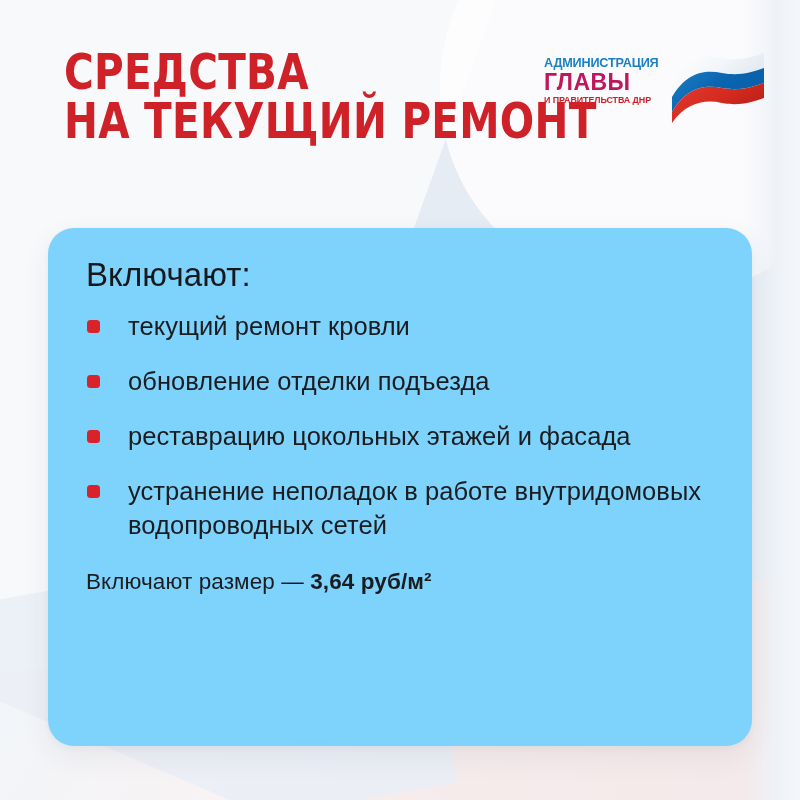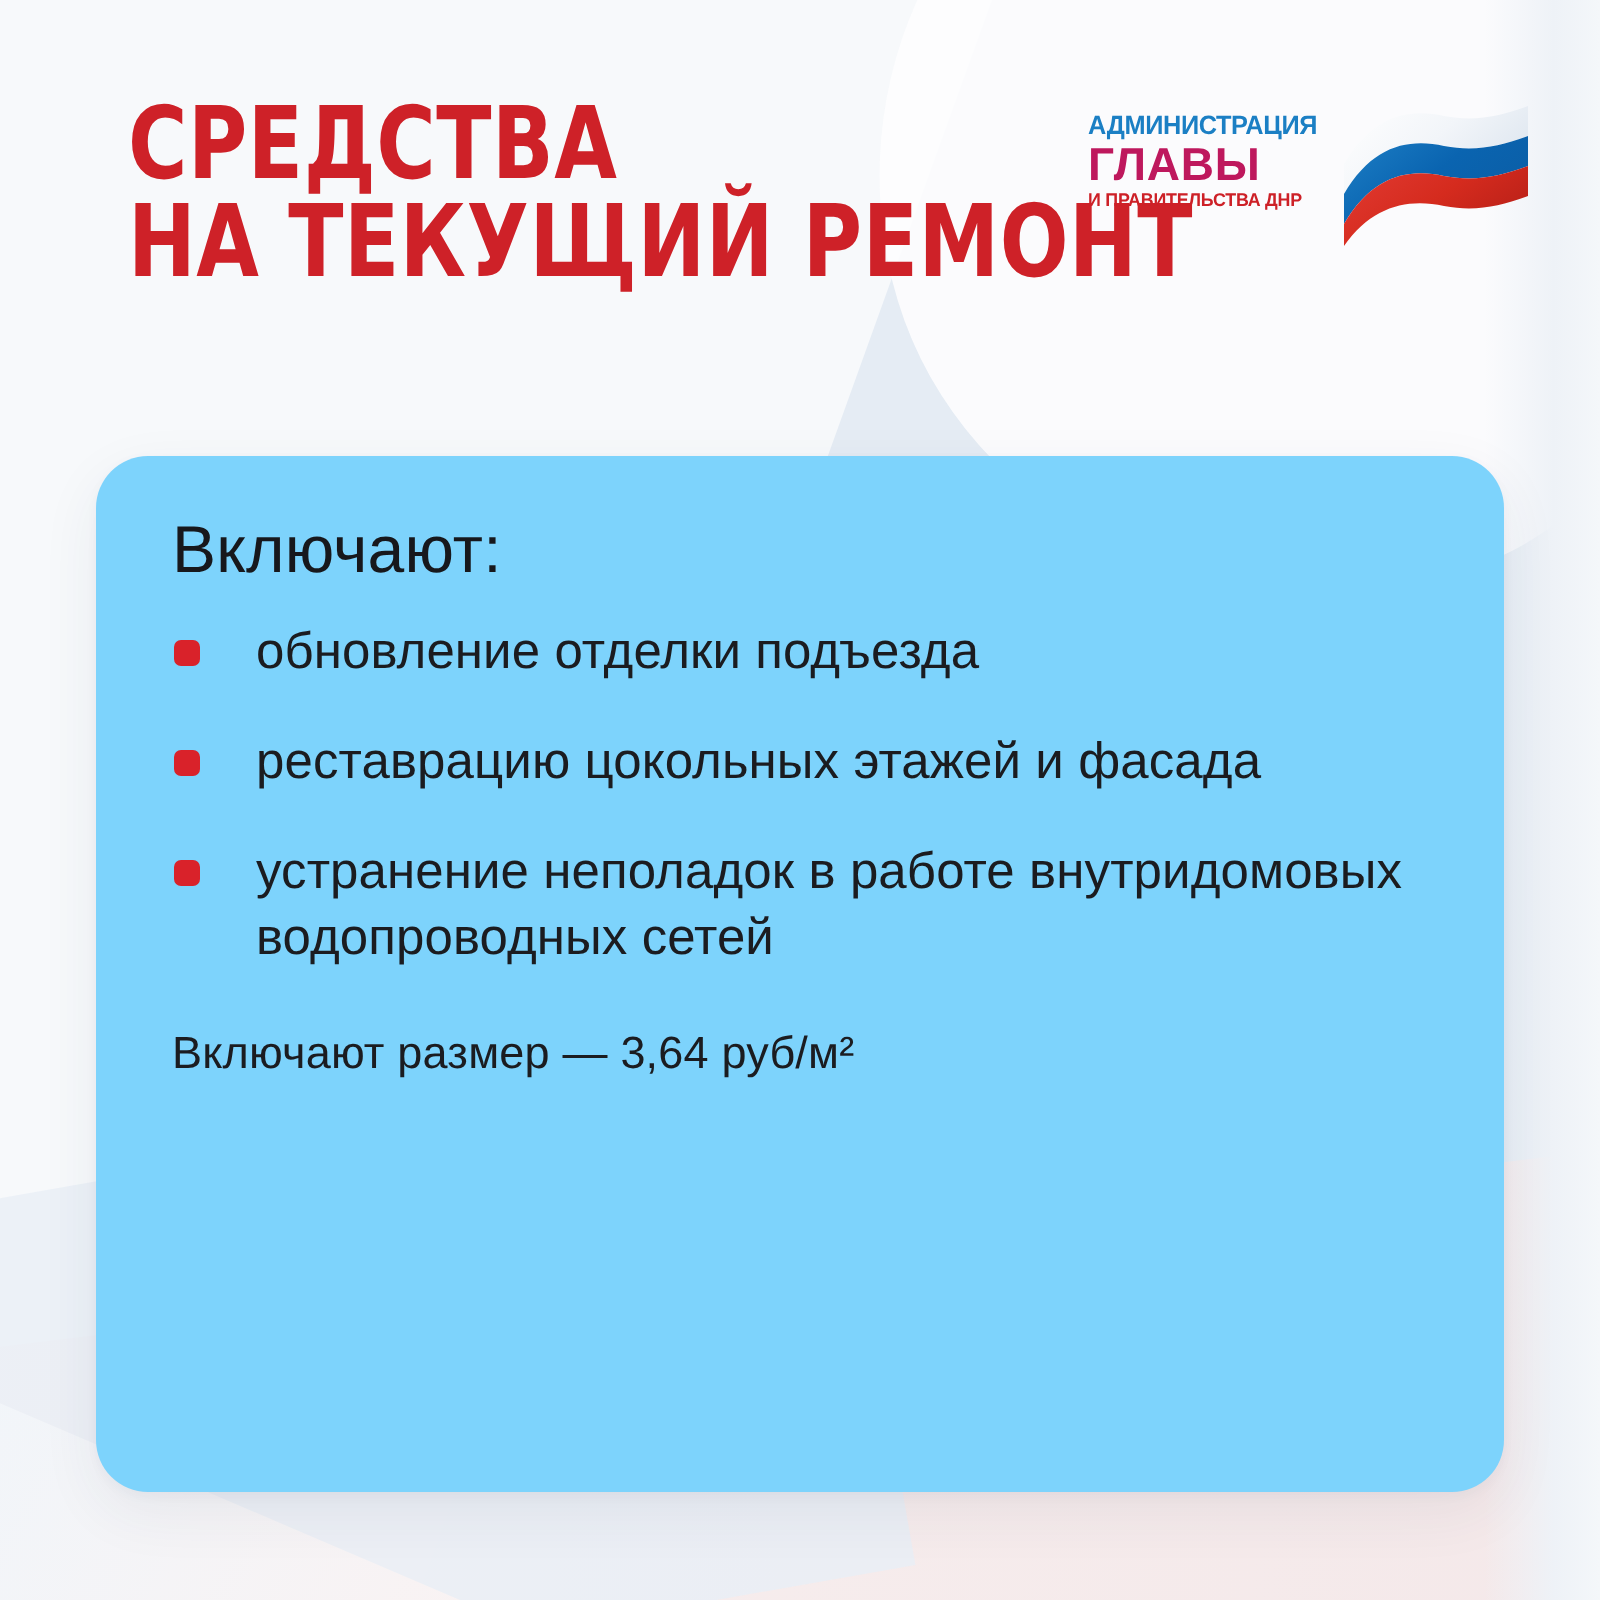--- a/index.html
+++ b/index.html
@@ -216,21 +216,21 @@
   }
 
   .card-footnote {
     margin: 26px 0 0 0;
     color: #1b1c20;
     font-size: 22.5px;
     line-height: 1.25;
     letter-spacing: 0.1px;
   }
   .card-footnote b {
-    font-weight: 400;
+    font-weight: 700;
   }
 </style>
 </head>
 <body>
 
 <div id="poster">
 
   <div class="bg-layer">
     <div class="bg-blue-wedge"></div>
     <div class="bg-white-wedge"></div>
@@ -284,20 +284,24 @@
     </span>
   </div>
 
   <div class="card">
 
     <h2 class="card-heading">Включают:</h2>
 
     <ul class="bullet-list">
       <li class="bullet-item">
         <span class="bullet-marker"></span>
+        <span>текущий ремонт кровли</span>
+      </li>
+      <li class="bullet-item">
+        <span class="bullet-marker"></span>
         <span>обновление отделки подъезда</span>
       </li>
       <li class="bullet-item">
         <span class="bullet-marker"></span>
         <span>реставрацию цокольных этажей и фасада</span>
       </li>
       <li class="bullet-item">
         <span class="bullet-marker"></span>
         <span>устранение неполадок в работе внутридомовых водопроводных сетей</span>
       </li>

